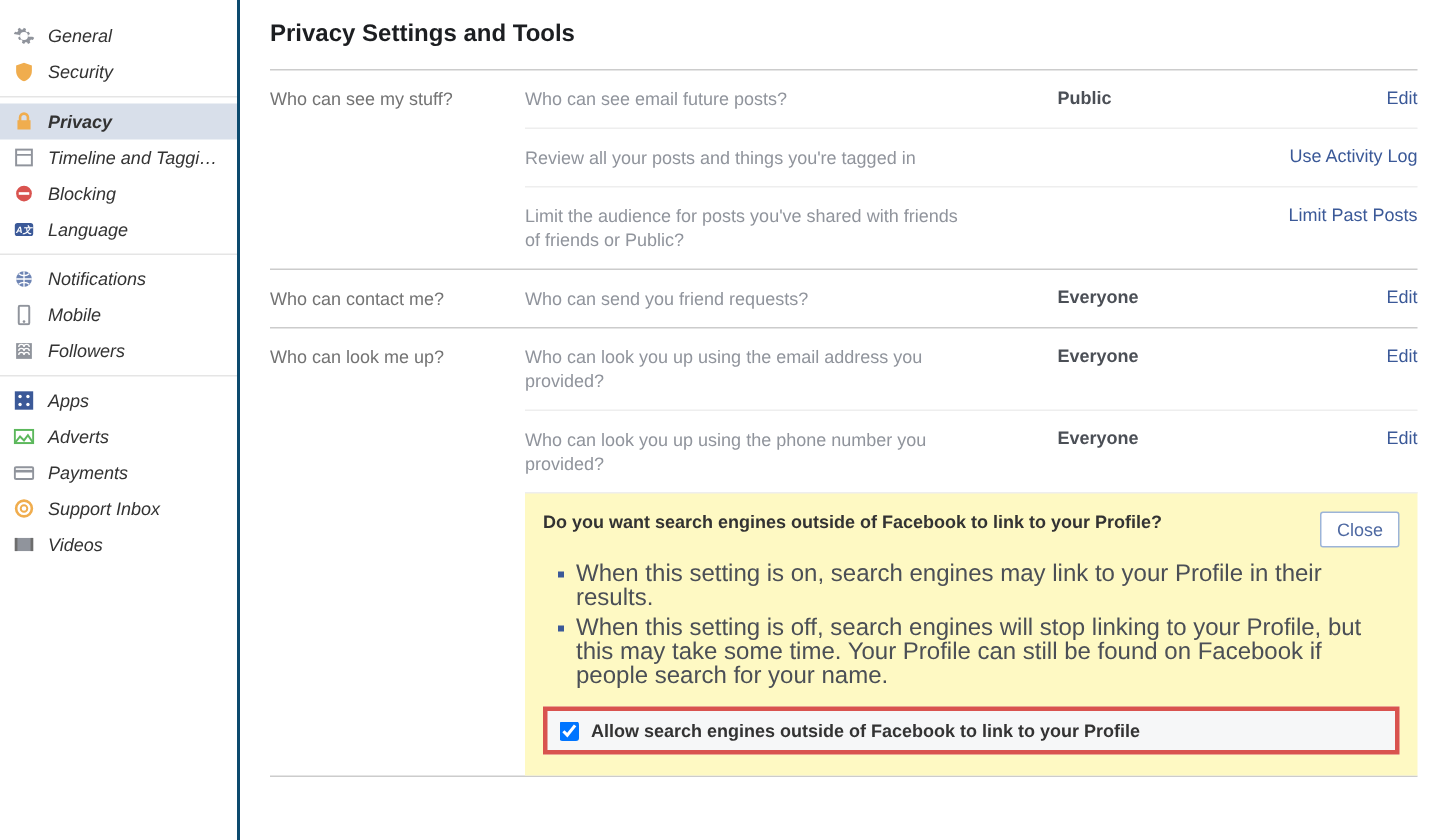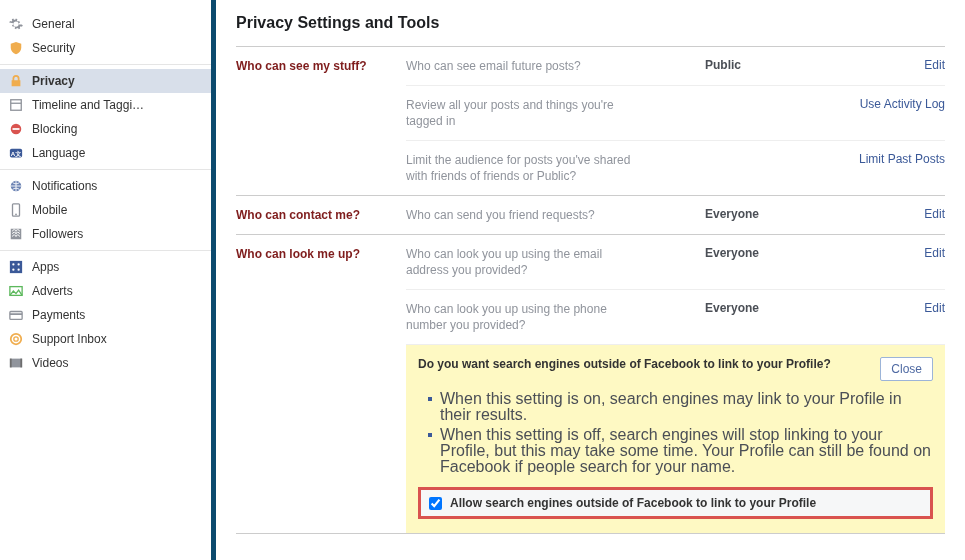--- a/index.html
+++ b/index.html
@@ -7,24 +7,25 @@
     font-family: Helvetica, Arial, "Lucida Grande", sans-serif;
     font-size: 12px;
     color: #1c1e21;
     background: #fff;
     width: 965px;
     height: 560px;
     overflow: hidden;
     display: flex;
   }
   .sidebar {
-    width: 216px;
-    border-right: 5px solid #0c4a6e;
+    width: 160px;
+    border-right: 2px solid #0c4a6e;
     padding-top: 8px;
     flex-shrink: 0;
+    font-style: italic;
   }
   .sidebar-group {
     border-bottom: 1px solid #e5e5e5;
     padding: 4px 0;
   }
   .sidebar-item {
     display: flex;
     align-items: center;
     height: 24px;
     padding: 0 8px;
@@ -60,22 +61,22 @@
     color: #1c1e21;
     margin-bottom: 14px;
   }
   .section {
     border-top: 1px solid #ccc;
     display: flex;
   }
   .section-label {
     width: 170px;
     padding: 12px 8px 12px 0;
-    font-weight: bold;
-    color: #7f1d1d;
+    font-weight: normal;
+    color: #737373;
     font-size: 12px;
     flex-shrink: 0;
   }
   .section-body { flex: 1; }
   .row {
     display: flex;
     align-items: flex-start;
     padding: 11px 0;
     border-top: 1px solid #eee;
   }

